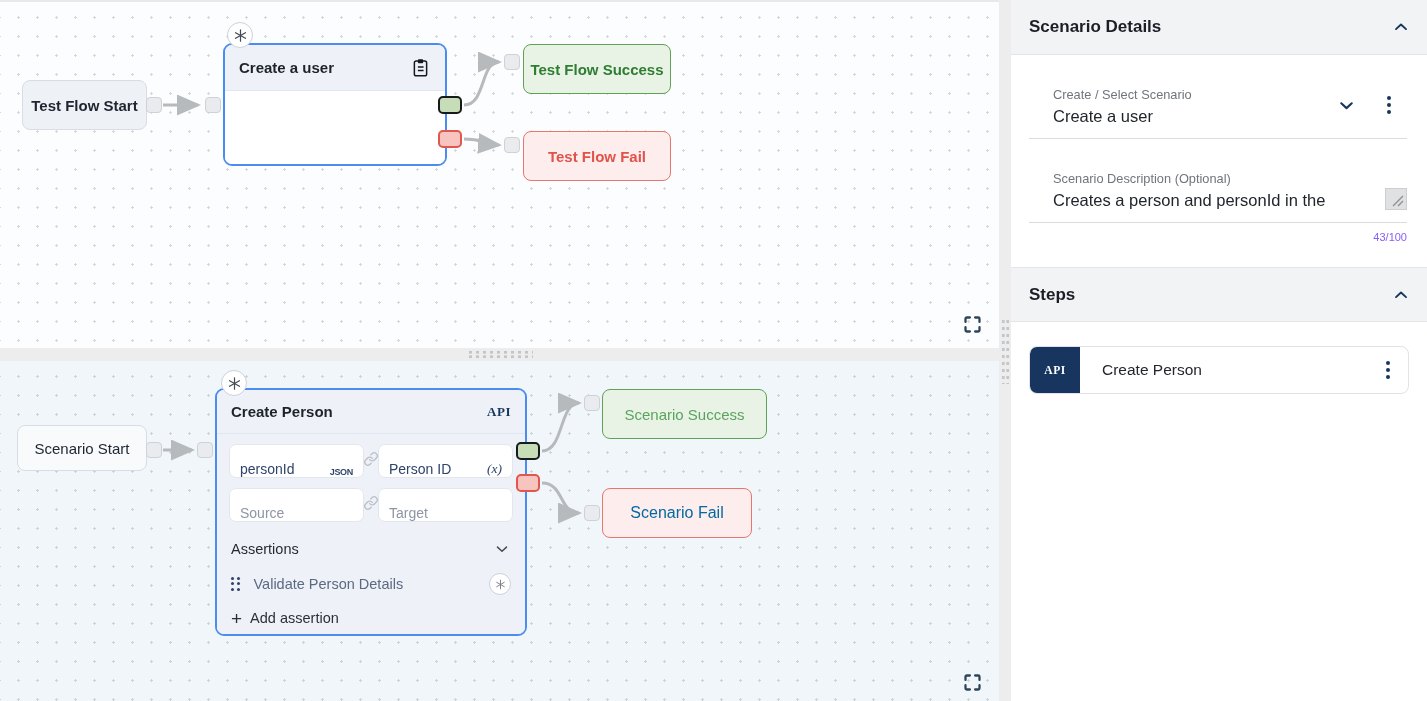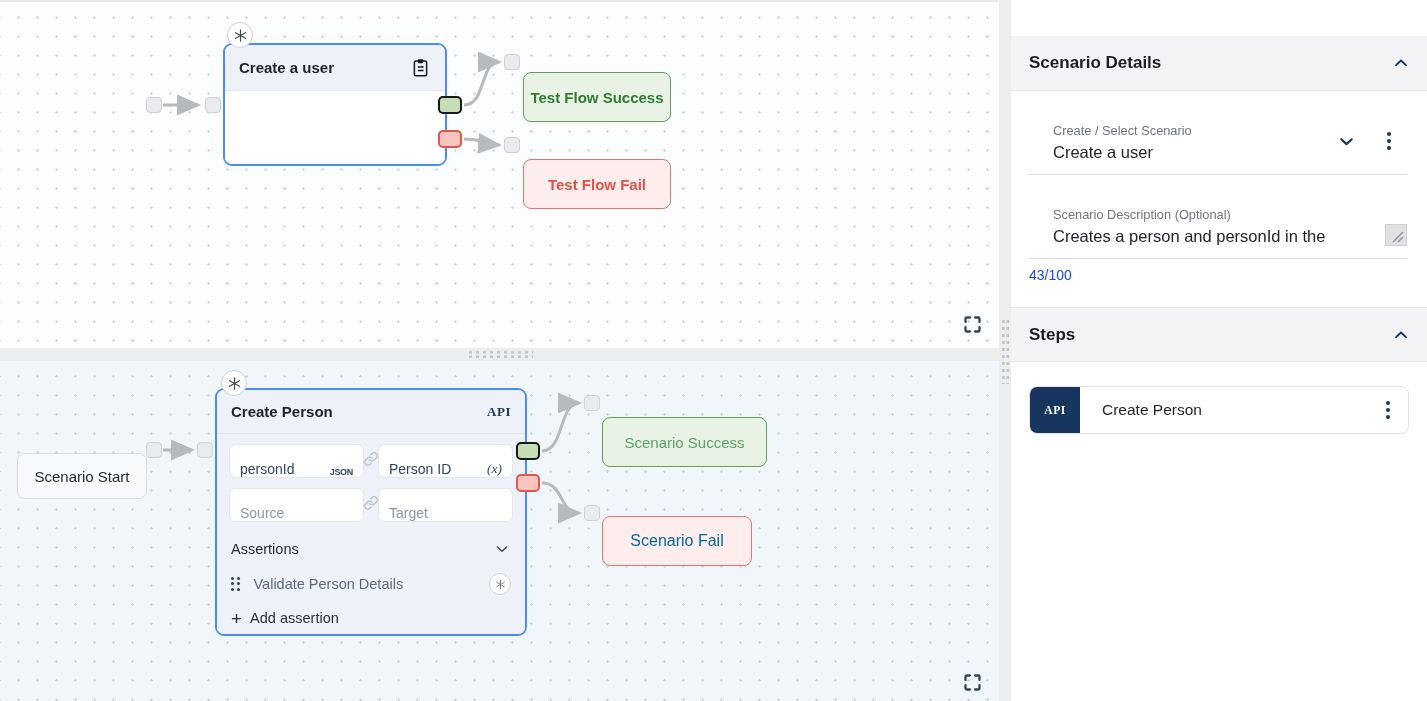--- a/index.html
+++ b/index.html
@@ -42,21 +42,21 @@
   }
   .v-splitter .grip {
     width:9px; height:66px;
     background-image:radial-gradient(circle,#c3c5c8 1.6px, transparent 1.8px);
     background-size:4.5px 7px;
   }
 
   .edges { position:absolute; left:0; top:0; pointer-events:none; }
 
   
-  .flow-node { position:absolute; border-radius:8px; display:flex; align-items:center; justify-content:center; z-index:3;margin-top:28px; }
+  .flow-node { position:absolute; border-radius:8px; display:flex; align-items:center; justify-content:center; z-index:3; }
   .start-node { background:#eef1f6; border:1px solid #d8dde5; color:#1e2530; font-size:15px; }
   .start-node.bottom { background:#f8fafc; font-weight:normal; }
   .success-node { background:#e9f3e5; border:1px solid #61a156; }
   .fail-node { background:#fdedec; border:1px solid #e6766e; }
   .top-label { font-weight:bold; }
 
   .main-node {
     position:absolute; border:2px solid #4a8cf0; border-radius:9px;
     background:#fff; z-index:3; display:flex; flex-direction:column; overflow:hidden;
   }
@@ -109,40 +109,40 @@
   .port-red { width:24px; height:18px; background:#f7c4c0; border:2px solid #e2574d; border-radius:5px; }
 
   .fullscreen-btn { position:absolute; width:22px; height:22px; z-index:6; cursor:pointer; background:transparent; border:none; padding:0; }
 
   .succ-text-top { color:#2e7d32; font-size:15px; }
   .fail-text-top { color:#e0524a; font-size:15px; }
   .succ-text-bot { color:#5aa35f; font-size:15px; }
   .fail-text-bot { color:#0369a1; font-size:16px; }
 
   
-  .panel { flex:1; background:#fff; display:flex; flex-direction:column;margin-top:36px; }
+  .panel { flex:1; background:#fff; display:flex; flex-direction:column; }
   .panel-section-header {
     height:55px; background:#f1f3f5; border-bottom:1px solid #e3e5e8;
     display:flex; align-items:center; padding:0 16px 0 18px; flex:0 0 auto;
   }
   .panel-section-header.with-top { border-top:1px solid #e3e5e8; }
   .panel-section-title { flex:1; font-size:17px; font-weight:bold; color:#1b1e26; }
 
   .details-body { padding:0 20px 0 18px; }
   .form-row { margin-top:32px; border-bottom:1px solid #d9dbde; padding-bottom:12px; display:flex; align-items:flex-end; }
   .form-fields { flex:1; padding-left:24px; }
   .form-label { font-size:12.8px; color:#70757c; }
   .form-value { font-size:16.5px; color:#22262c; margin-top:5px; }
   .row-icons { display:flex; align-items:center; gap:26px; padding:0 12px 8px 0; }
 
   .resize-handle {
     width:22px; height:22px; background:#e0e1e3; border:1px solid #cdced1;
     display:flex; align-items:flex-end; justify-content:flex-end;
   }
-  .char-counter { text-align:left; font-size:14px; color:#1d4ed8; margin-top:8px; }
+  .char-counter { text-align:right; font-size:11px; color:#8b5cf6; margin-top:8px; }
 
   .steps-wrap { margin-top:24px; }
   .steps-body { padding:24px 18px 0 18px; }
   .step-card {
     height:48px; border:1px solid #e0e3e7; border-radius:8px; background:#fff;
     display:flex; align-items:center; overflow:hidden;
   }
   .step-badge {
     width:50px; height:48px; background:#17355e; border-radius:7px 0 0 7px;
     display:flex; align-items:center; justify-content:center;
@@ -165,20 +165,23 @@
         <defs>
           <marker id="arrow-top" markerWidth="9" markerHeight="8" refX="7" refY="3.5" orient="auto">
             <path d="M0,0 L8,3.5 L0,7 Z" fill="#b7babd"></path>
           </marker>
         </defs>
         <path d="M163 103 L198 103" fill="none" stroke="#b7babd" stroke-width="3" marker-end="url(#arrow-top)"></path>
         <path d="M464 103 C486 103 480 60 499 60" fill="none" stroke="#b7babd" stroke-width="3" marker-end="url(#arrow-top)"></path>
         <path d="M464 137 C482 137 486 142 499 143" fill="none" stroke="#b7babd" stroke-width="3" marker-end="url(#arrow-top)"></path>
       </svg>
 
+      <div class="flow-node start-node" style="left:22px; top:78px; width:125px; height:50px;">
+        <span class="top-label">Test Flow Start</span>
+      </div>
       <span class="port port-gray" style="left:146px; top:95px;"></span>
 
       <div class="badge-circle" style="left:227px; top:20px;">
         <svg viewBox="0 0 24 24" width="17" height="17">
           <g stroke="#444b54" stroke-width="1.7" stroke-linecap="round">
             <line x1="12" y1="4" x2="12" y2="20"></line>
             <line x1="5" y1="8" x2="19" y2="16"></line>
             <line x1="5" y1="16" x2="19" y2="8"></line>
           </g>
         </svg>

